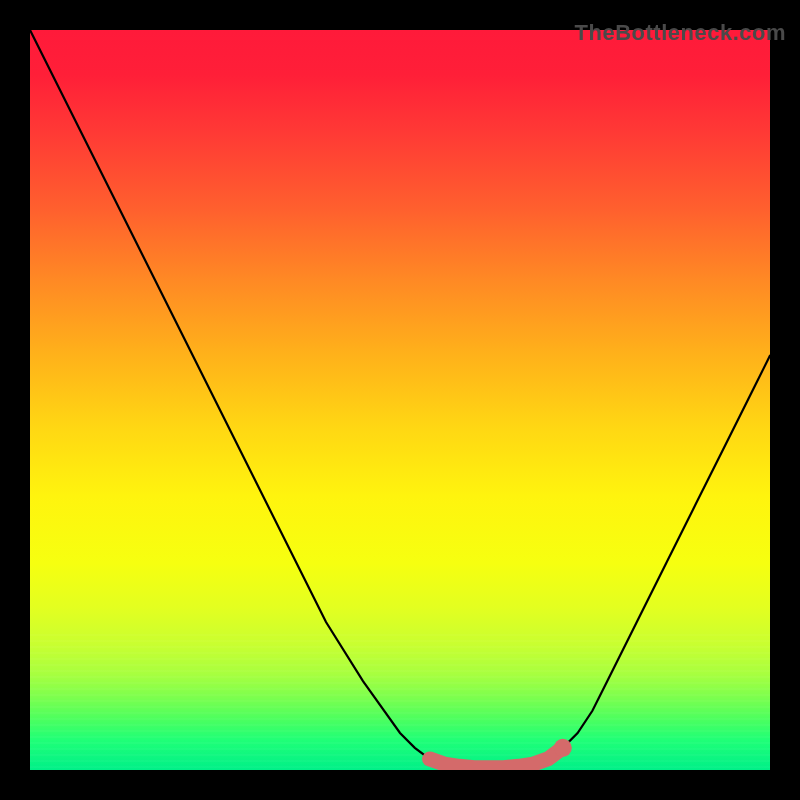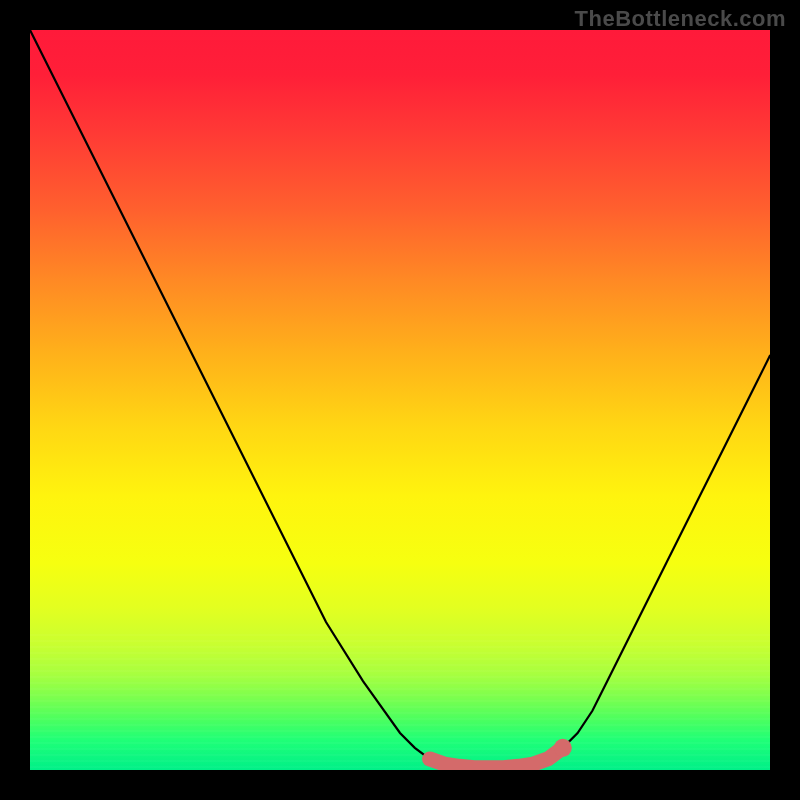--- a/index.html
+++ b/index.html
@@ -12,21 +12,21 @@
     font-family: Arial, Helvetica, sans-serif;
   }
   .frame {
     position: relative;
     width: 800px;
     height: 800px;
     background: #000;
   }
   .watermark {
     position: absolute;
-    top: 6px;
+    top: 20px;
     right: 14px;
     color: #4a4a4a;
     font-size: 22px;
     font-weight: 600;
     letter-spacing: 0.5px;
     z-index: 10;
   }
   .plot-area {
     position: absolute;
     left: 30px;

